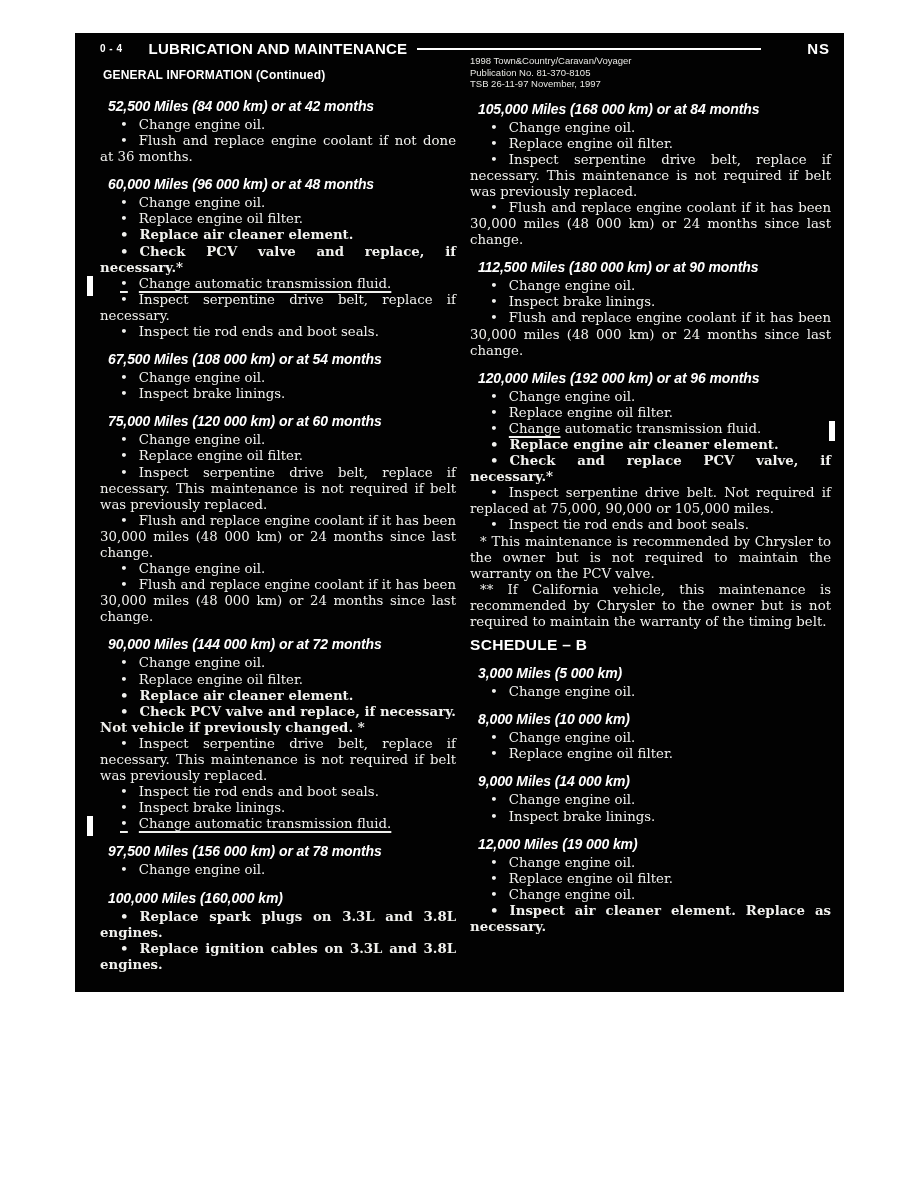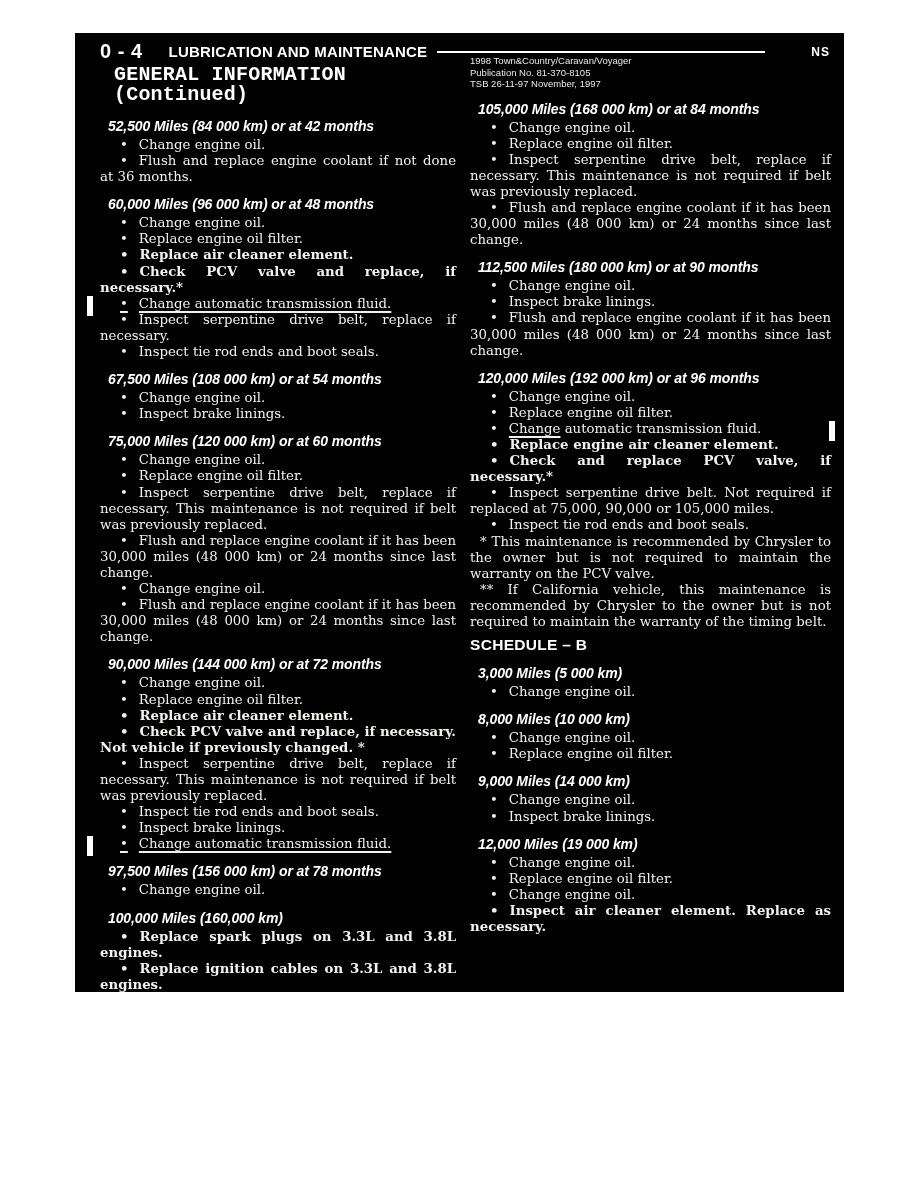--- a/index.html
+++ b/index.html
@@ -3,32 +3,32 @@
 <meta charset="utf-8">
 <style>
   * { box-sizing: border-box; }
   html,body { margin:0; padding:0; background:#ffffff; }
   .canvas { position:relative; width:918px; height:1188px; background:#ffffff; overflow:hidden; }
   .page { position:absolute; left:75px; top:33px; width:769px; height:959px; background:#020202; color:#f1f1ee; overflow:hidden; }
 
   
   .hdr { position:absolute; left:25px; right:14px; top:7px; display:flex; align-items:center;
          font-family:"Liberation Sans", sans-serif; font-weight:bold; color:#ffffff; }
-  .hdr .pgnum { font-size:20px; letter-spacing:.5px; white-space:nowrap; }
+  .hdr .pgnum { font-size:10px; letter-spacing:.5px; white-space:nowrap; }
   .hdr .ttl { font-size:15px; letter-spacing:.2px; margin-left:26px; white-space:nowrap; }
   .hdr .rule { flex:1 1 auto; height:2px; background:#ffffff; margin:0 8px 0 10px; }
-  .hdr .ns { font-size:12px; letter-spacing:1px; white-space:nowrap;padding-left:38px; }
+  .hdr .ns { font-size:15px; letter-spacing:1px; white-space:nowrap;padding-left:38px; }
 
   
   .col { position:absolute; top:20px; font-family:"DejaVu Serif", serif; font-size:13.3px; line-height:16.1px; }
   .col-left  { left:25px;  width:356px; }
   .col-right { left:395px; width:361px; }
 
-  h1.sec-title { font-family:Liberation Mono, monospace; font-weight:bold; font-size:20px;
-                 color:#ffffff; margin:12px 0 13px 14px; line-height:20px; letter-spacing:.2px; }
+  h1.sec-title { font-family:Liberation Sans, sans-serif; font-weight:bold; font-size:12px;
+                 color:#ffffff; margin:12px 0 13px 3px; line-height:20px; letter-spacing:.2px; }
   h2.sched-b { font-family:"Liberation Sans", sans-serif; font-weight:bold; font-size:15.5px;
                color:#ffffff; margin:5px 0 2px 0; line-height:19px; letter-spacing:.3px; }
 
   .pubinfo { font-family:"Liberation Sans", sans-serif; font-size:9.5px; line-height:11.5px;
              color:#e8e8e4; margin:2px 0 0 0; }
 
   .sched-heading { font-family:"Liberation Sans", sans-serif; font-style:italic; font-weight:bold;
                    font-size:14px; line-height:16px; color:#ffffff; margin:11px 0 3px 8px; letter-spacing:-.1px; }
   .col > div > .sched-heading:first-child { margin-top:11px; }
 

